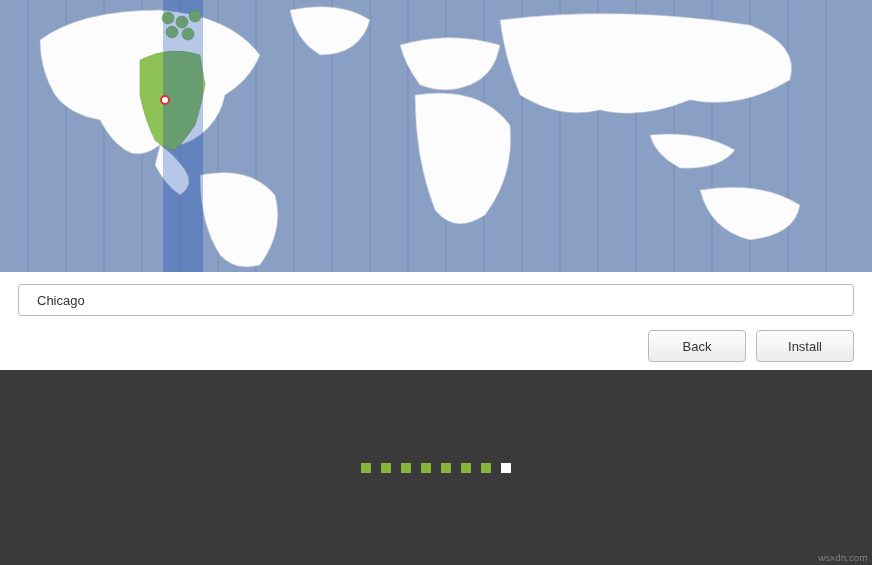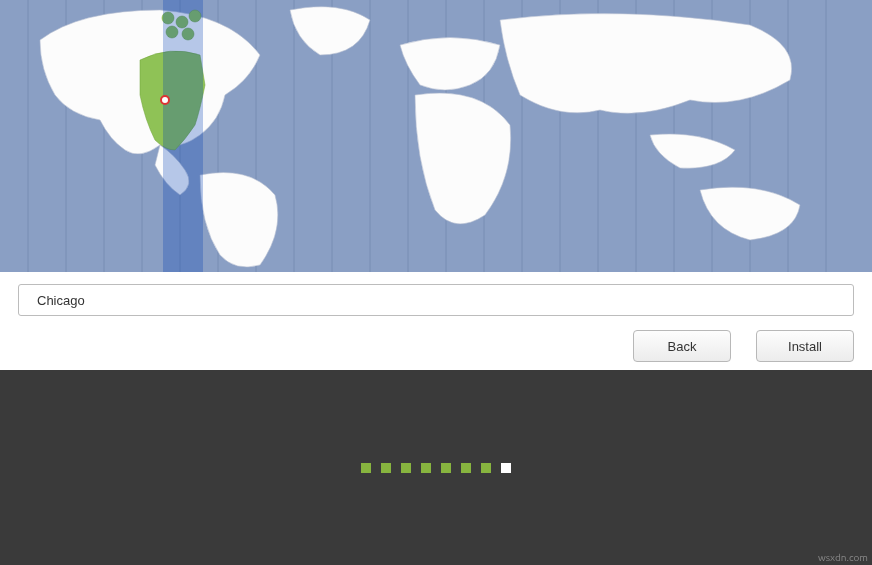--- a/index.html
+++ b/index.html
@@ -10,21 +10,21 @@
   .titlebar .min::before { content:""; width:8px; height:2px; background:#555; display:block; margin-bottom:2px;}
   .header { background: #3a3a3a; color: #fff; padding: 14px 18px 22px 18px; font-size: 22px; font-weight: 300; }
   .map-wrap { position: relative; width: 872px; height: 272px; background: #8a9fc4; overflow: hidden; }
   .map-wrap svg { width: 100%; height: 100%; display:block; }
   .tz-band { position:absolute; top:0; left:163px; width:40px; height:100%; background: rgba(0,60,180,0.28); }
   .loc-pin { position:absolute; left:160px; top:95px; width:12px; height:12px; }
   .loc-pin .dot { width:10px; height:10px; border:2px solid #d33; border-radius:50%; background:#fff; }
   .controls { padding: 12px 18px 8px 18px; display:flex; flex-direction:column; gap:14px; }
   .loc-input { width: 100%; height: 32px; border: 1px solid #bcbcbc; border-radius: 3px; padding: 4px 18px; font-size: 13px; color:#333; background:#fff; }
   .btn-row { display:flex; justify-content:flex-end; gap:10px; }
-  .btn { min-width: 98px; height: 32px; border: 1px solid #b8b8b8; border-radius: 4px; background: linear-gradient(#fdfdfd,#ececec); font-size: 13px; color:#333; cursor:pointer;margin-left:15px; }
+  .btn { min-width: 98px; height: 32px; border: 1px solid #b8b8b8; border-radius: 4px; background: linear-gradient(#fdfdfd,#ececec); font-size: 13px; color:#333; cursor:pointer; }
   .footer { flex:1; background:#3a3a3a; display:flex; align-items:center; justify-content:center; gap:10px; }
   .pg { width:10px; height:10px; }
   .pg.done { background:#87b43f; }
   .pg.cur  { background:#fff; }
   .corner-txt { position:absolute; right:4px; bottom:2px; font-size:10px; color:#888;margin-left:24px; }
 </style>
 </head>
 <body>
 
 <div class="window">

